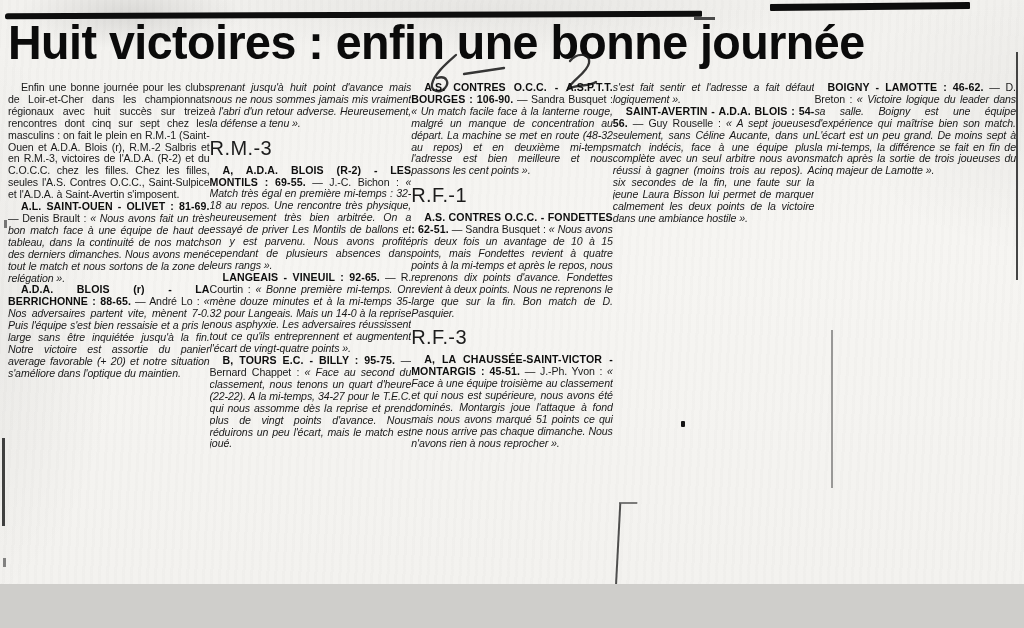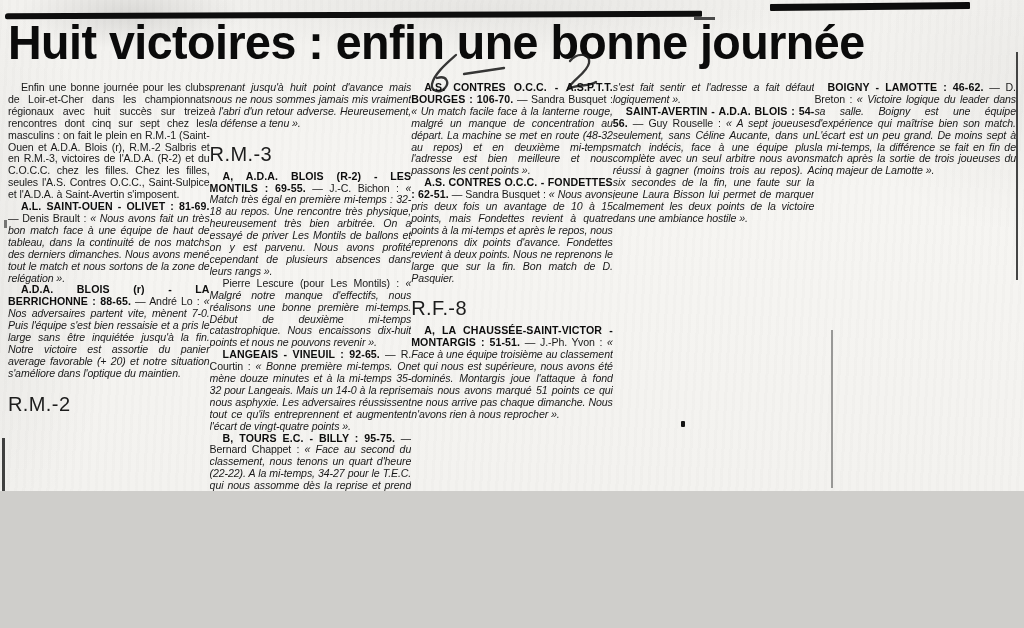--- a/index.html
+++ b/index.html
@@ -1,18 +1,18 @@
 <!DOCTYPE html>
 <html lang="fr"><head>
 <meta charset="utf-8">
 <style>
   html,body{margin:0;padding:0;}
   body{width:1024px;height:628px;overflow:hidden;background:#cfcecb;}
   .page{
-    position:relative;width:1024px;height:491px;overflow:hidden;
+    position:relative;width:1024px;height:584px;overflow:hidden;
     font-family:"Liberation Sans","DejaVu Sans",sans-serif;color:#1a1a1a;
     background:
       radial-gradient(160px 50px at 130px 14px, rgba(0,0,0,.10), transparent 70%),
       radial-gradient(420px 60px at 48% 10px, rgba(0,0,0,.05), transparent 75%),
       radial-gradient(260px 420px at -60px 55%, rgba(0,0,0,.06), transparent 70%),
       radial-gradient(300px 200px at 103% 20%, rgba(0,0,0,.04), transparent 70%),
       repeating-linear-gradient(93deg, rgba(0,0,0,.013) 0 3px, transparent 3px 8px),
       linear-gradient(180deg,#f2f1ee 0%,#f6f5f2 40%,#f3f2ef 100%);
   }
   
@@ -29,21 +29,21 @@
   }
   
   .handwriting{position:absolute;left:420px;top:50px;width:232px;height:48px;opacity:.88;}
   
   .cols{position:absolute;left:8px;top:82px;width:1008px;height:546px;display:flex;overflow:hidden;}
   .col{flex:1 1 0;min-width:0;overflow:hidden;}
   .body{margin:0;font-size:10.6px;line-height:11.9px;text-align:justify;letter-spacing:-.1px;color:#191919;}
   .indent{text-indent:13px;}
   .body b{font-weight:bold;color:#0d0d0d;letter-spacing:.1px;}
   .body i{}
-  h2.sect{margin:13px 0 5px 0;font-size:20px;font-weight:normal;letter-spacing:.4px;color:#1c1c1c;}
+  h2.sect{margin:7px 0 5px 0;font-size:20px;font-weight:normal;letter-spacing:.4px;color:#1c1c1c;}
   
   .art{position:absolute;}
   .art-col34{left:616px;top:502px;width:16px;height:126px;border-left:2px solid rgba(25,25,25,.75);
              border-top:2px solid rgba(25,25,25,.55);transform:skewX(-3deg);}
   .art-col45a{left:831px;top:330px;width:0;height:158px;border-left:2px solid rgba(45,45,45,.45);}
   .art-col45b{left:836px;top:592px;width:0;height:36px;border-left:2px solid rgba(30,30,30,.65);}
   .art-right{left:1016px;top:52px;width:0;height:228px;border-left:2px solid rgba(25,25,25,.8);}
   .art-left1{left:2px;top:438px;width:3px;height:88px;background:rgba(20,20,20,.8);}
   .art-left2{left:4px;top:220px;width:3px;height:8px;background:rgba(40,40,40,.6);}
   .art-left3{left:3px;top:558px;width:3px;height:9px;background:rgba(40,40,40,.55);}
@@ -71,52 +71,49 @@
   <div class="cols">
 
     <div class="col">
       <p class="body indent">Enfin une bonne journée pour les clubs de Loir-et-Cher dans les championnats régionaux avec huit succès sur treize rencontres dont cinq sur sept chez les masculins : on fait le plein en R.M.-1 (Saint-Ouen et A.D.A. Blois (r), R.M.-2 Salbris et en R.M.-3, victoires de l'A.D.A. (R-2) et du C.O.C.C. chez les filles. Chez les filles, seules l'A.S. Contres O.C.C., Saint-Sulpice et l'A.D.A. à Saint-Avertin s'imposent.</p>
       <p class="body indent">
         <b>A.L. SAINT-OUEN - OLIVET : 81-69.</b><span> — Denis Brault : </span><i>« Nous avons fait un très bon match face à une équipe de haut de tableau, dans la continuité de nos matchs des derniers dimanches. Nous avons mené tout le match et nous sortons de la zone de relégation ».</i>
       </p>
       <p class="body indent">
         <b>A.D.A. BLOIS (r) - LA BERRICHONNE : 88-65.</b><span> — André Lo : </span><i>« Nos adversaires partent vite, mènent 7-0. Puis l'équipe s'est bien ressaisie et a pris le large sans être inquiétée jusqu'à la fin. Notre victoire est assortie du panier average favorable (+ 20) et notre situation s'améliore dans l'optique du maintien.</i>
       </p>
-      <h2 class="sect">R.M.-2</h2>
     </div>
 
     <div class="col">
       <p class="body">
         <i>prenant jusqu'à huit point d'avance mais nous ne nous sommes jamais mis vraiment à l'abri d'un retour adverse. Heureusement, la défense a tenu ».</i>
       </p>
       <h2 class="sect">R.M.-3</h2>
       <p class="body indent">
         <b>A, A.D.A. BLOIS (R-2) - LES MONTILS : 69-55.</b><span> — J.-C. Bichon : </span><i>« Match très égal en première mi-temps : 32-18 au repos. Une rencontre très physique, heureusement très bien arbitrée. On a essayé de priver Les Montils de ballons et on y est parvenu. Nous avons profité cependant de plusieurs absences dans leurs rangs ».</i>
       </p>
       <p class="body indent">
-        <b></b><span>Pierre Lescure (pour Les Montils) : </span><i>« Malgré notre manque d'effectifs, nous réalisons une bonne première mi-temps. Début de deuxième mi-temps catastrophique. Nous encaissons dix-huit points et nous ne pouvons revenir ».</i>
-      </p>
-      <p class="body indent">
         <b>LANGEAIS - VINEUIL : 92-65.</b><span> — R. Courtin : </span><i>« Bonne première mi-temps. On mène douze minutes et à la mi-temps 35-32 pour Langeais. Mais un 14-0 à la reprise nous asphyxie. Les adversaires réussissent tout ce qu'ils entreprennent et augmentent l'écart de vingt-quatre points ».</i>
       </p>
       <p class="body indent">
         <b>B, TOURS E.C. - BILLY : 95-75.</b><span> — Bernard Chappet : </span><i>« Face au second du classement, nous tenons un quart d'heure (22-22). A la mi-temps, 34-27 pour le T.E.C. qui nous assomme dès la reprise et prend plus de vingt points d'avance. Nous réduirons un peu l'écart, mais le match est joué.</i>
       </p>
     </div>
 
     <div class="col">
       <p class="body indent">
-        <b>A.S. CONTRES O.C.C. - A.S.P.T.T. BOURGES : 106-70.</b><span> — Sandra Busquet : </span><i>« Un match facile face à la lanterne rouge, malgré un manque de concentration au départ. La machine se met en route (48-32 au repos) et en deuxième mi-temps l'adresse est bien meilleure et nous passons les cent points ».</i>
+        <b>A.S. CONTRES O.C.C. - A.S.P.T.T. BOURGES : 106-90.</b><span> — Sandra Busquet : </span><i>« Un match facile face à la lanterne rouge, malgré un manque de concentration au départ. La machine se met en route (48-32 au repos) et en deuxième mi-temps l'adresse est bien meilleure et nous passons les cent points ».</i>
       </p>
+      <h2 class="sect">R.F.-1</h2>
       <p class="body indent">
         <b>A.S. CONTRES O.C.C. - FONDETTES : 62-51.</b><span> — Sandra Busquet : </span><i>« Nous avons pris deux fois un avantage de 10 à 15 points, mais Fondettes revient à quatre points à la mi-temps et après le repos, nous reprenons dix points d'avance. Fondettes revient à deux points. Nous ne reprenons le large que sur la fin. Bon match de D. Pasquier.</i>
       </p>
-      <h2 class="sect">R.F.-8</h2>
+      <h2 class="sect">R.F.-3</h2>
       <p class="body indent">
-        <b>A, LA CHAUSSÉE-SAINT-VICTOR - MONTARGIS : 51-51.</b><span> — J.-Ph. Yvon : </span><i>« Face à une équipe troisième au classement et qui nous est supérieure, nous avons été dominés. Montargis joue l'attaque à fond mais nous avons marqué 51 points ce qui ne nous arrive pas chaque dimanche. Nous n'avons rien à nous reprocher ».</i>
+        <b>A, LA CHAUSSÉE-SAINT-VICTOR - MONTARGIS : 45-51.</b><span> — J.-Ph. Yvon : </span><i>« Face à une équipe troisième au classement et qui nous est supérieure, nous avons été dominés. Montargis joue l'attaque à fond mais nous avons marqué 51 points ce qui ne nous arrive pas chaque dimanche. Nous n'avons rien à nous reprocher ».</i>
       </p>
     </div>
 
     <div class="col">
       <p class="body">
         <i>s'est fait sentir et l'adresse a fait défaut logiquement ».</i>
       </p>
       <p class="body indent">
         <b>SAINT-AVERTIN - A.D.A. BLOIS : 54-56.</b><span> — Guy Rouselle : </span><i>« A sept joueuses seulement, sans Céline Aucante, dans un match indécis, face à une équipe plus complète avec un seul arbitre nous avons réussi à gagner (moins trois au repos). A six secondes de la fin, une faute sur la jeune Laura Bisson lui permet de marquer calmement les deux points de la victoire dans une ambiance hostile ».</i>
       </p>

